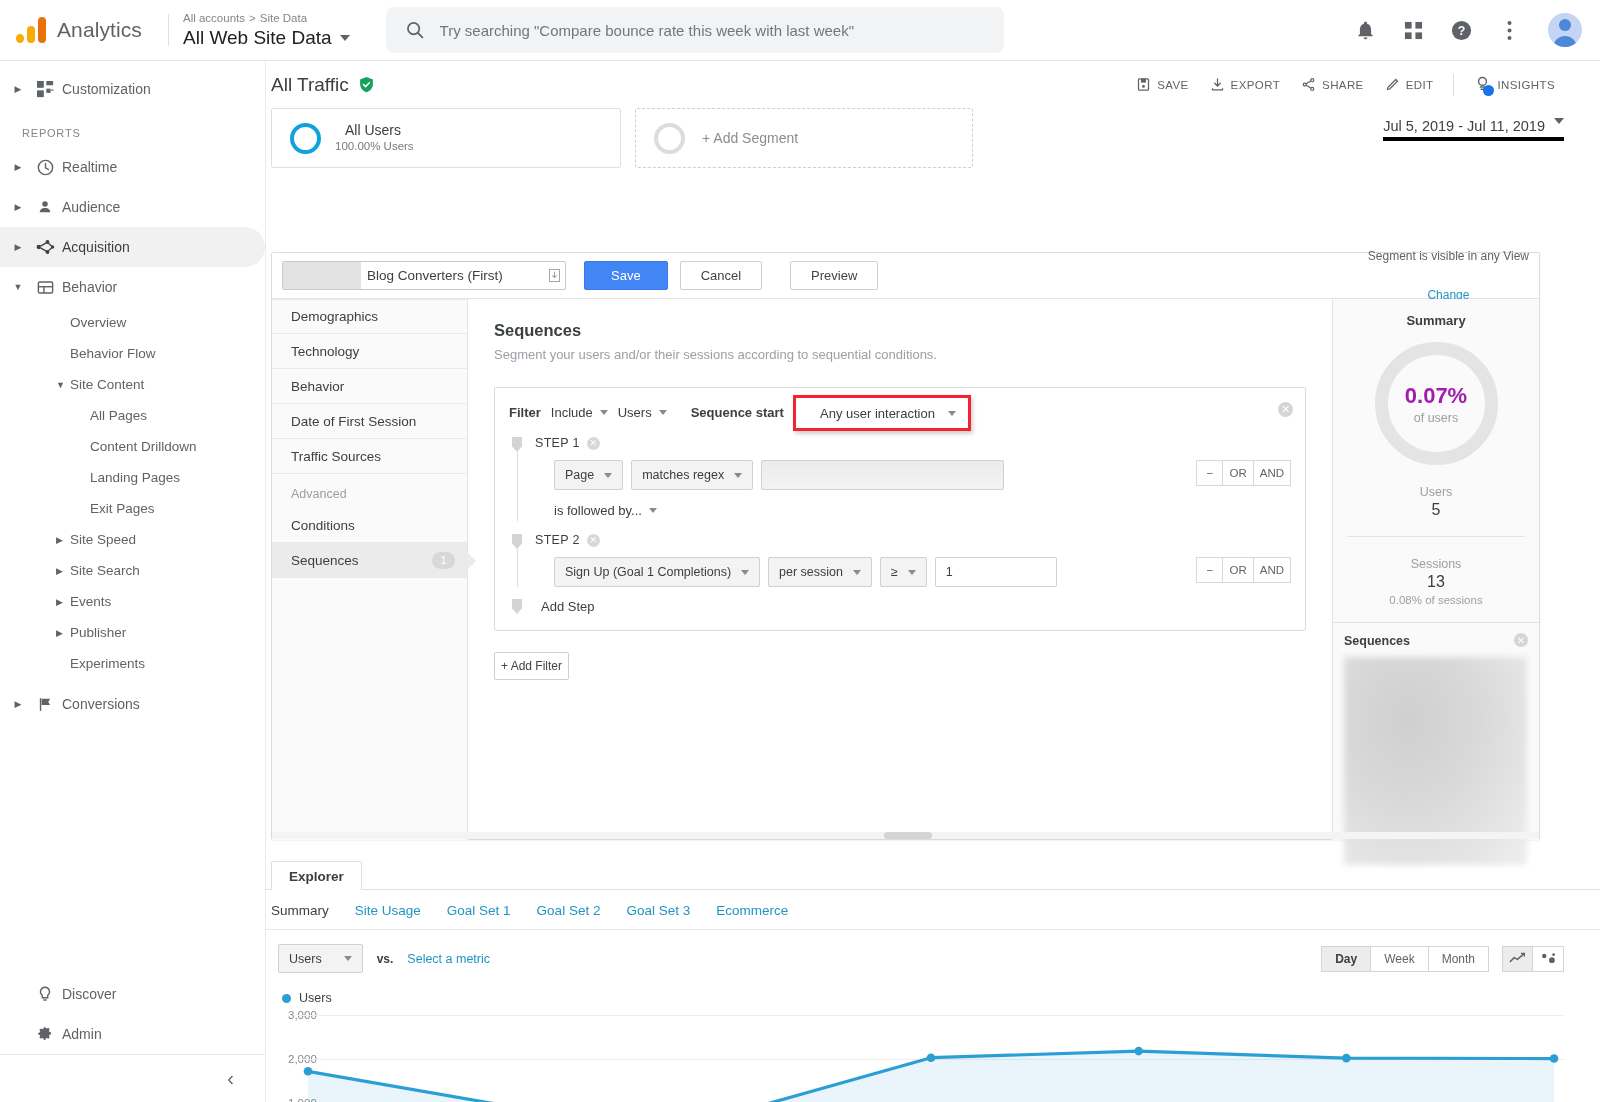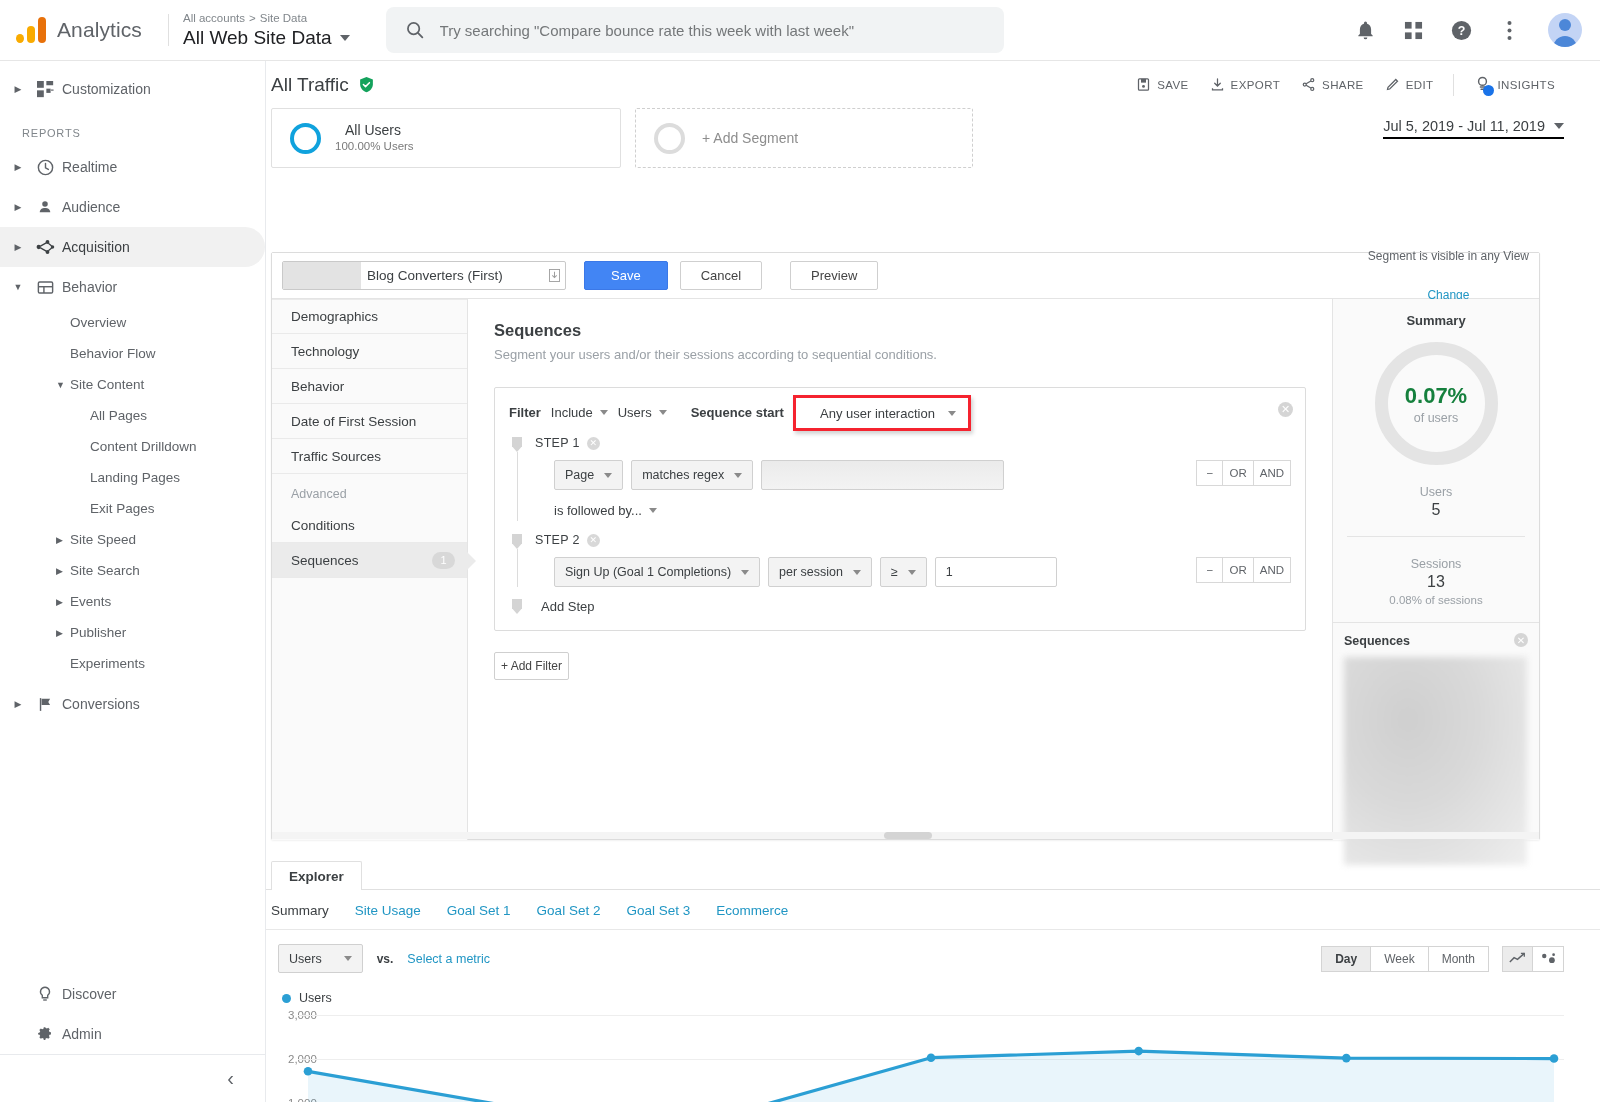--- a/index.html
+++ b/index.html
@@ -111,21 +111,21 @@
   }
   .seg-card.dashed { border: 1px dashed #cfcfcf; margin-left: 14px; width: 338px; }
   .seg-ring { width: 31px; height: 31px; border-radius: 50%; border: 4px solid #10a2dd; flex: none; }
   .seg-ring.grey { border-color: #dcdcdc; }
   .seg-txt { margin-left: 14px; }
   .seg-name { font-size: 14px; color: #3c4043; line-height: 17px; margin-left: 10px; }
   .seg-sub { font-size: 11.5px; color: #7a7a7a; line-height: 15px; }
   .seg-add { margin-left: 17px; font-size: 14px; color: #8d8d8d; }
   .date-range {
     margin-left: auto; font-size: 14.5px; color: #3c4043; display: flex;
-    align-items: center; gap: 9px; border-bottom: 2px solid #000000;
+    gap: 9px; border-bottom: 4px solid #000000;
     padding-bottom: 3px; margin-top: 10px; cursor: pointer;
   }
 
   
   .builder {
     position: absolute; top: 191px; left: 5px; width: 1269px; height: 588px;
     border: 1px solid #dcdcdc; border-radius: 2px; background: #fff;
     box-shadow: 0 1px 2px rgba(0,0,0,.06);
   }
   .builder-top {
@@ -242,21 +242,21 @@
   .add-filter-btn {
     margin-top: 21px; height: 28px; width: 75px; border: 1px solid #cfcfcf;
     border-radius: 2px; background: #fff; font-size: 12px; color: #444;
     display: flex; align-items: center; justify-content: center; cursor: pointer;
   }
 
   
   .summary-pane { width: 207px; border-left: 1px solid #e4e4e4; background: #fafafa; padding-top: 14px; }
   .sum-title { text-align: center; font-size: 13px; color: #3c4043; font-weight: bold; }
   .donut { width: 123px; height: 123px; margin: 14px auto 0; border-radius: 50%; border: 13px solid #e4e4e4; display: flex; flex-direction: column; align-items: center; justify-content: center; }
-  .donut .pct { font-size: 22px; color: #15803d; font-weight: bold; }
+  .donut .pct { font-size: 22px; color: #a21caf; font-weight: bold; }
   .donut .of { font-size: 12.5px; color: #9aa0a6; margin-top: 2px; }
   .sum-metric { text-align: center; margin-top: 20px; }
   .sum-metric .k { font-size: 12.5px; color: #9aa0a6; }
   .sum-metric .v { font-size: 16px; color: #3c4043; margin-top: 2px; }
   .sum-metric .s { font-size: 11.5px; color: #9aa0a6; margin-top: 3px; }
   .sum-rule { height: 1px; background: #e4e4e4; margin: 17px 14px 0; }
   .seq-card { margin-top: 16px; border-top: 1px solid #e4e4e4; padding: 11px 0 0 11px; position: relative; }
   .seq-card-title { font-size: 12.5px; color: #3c4043; font-weight: bold; }
   .seq-card-x {
     position: absolute; right: 11px; top: 10px; width: 14px; height: 14px; border-radius: 50%;

